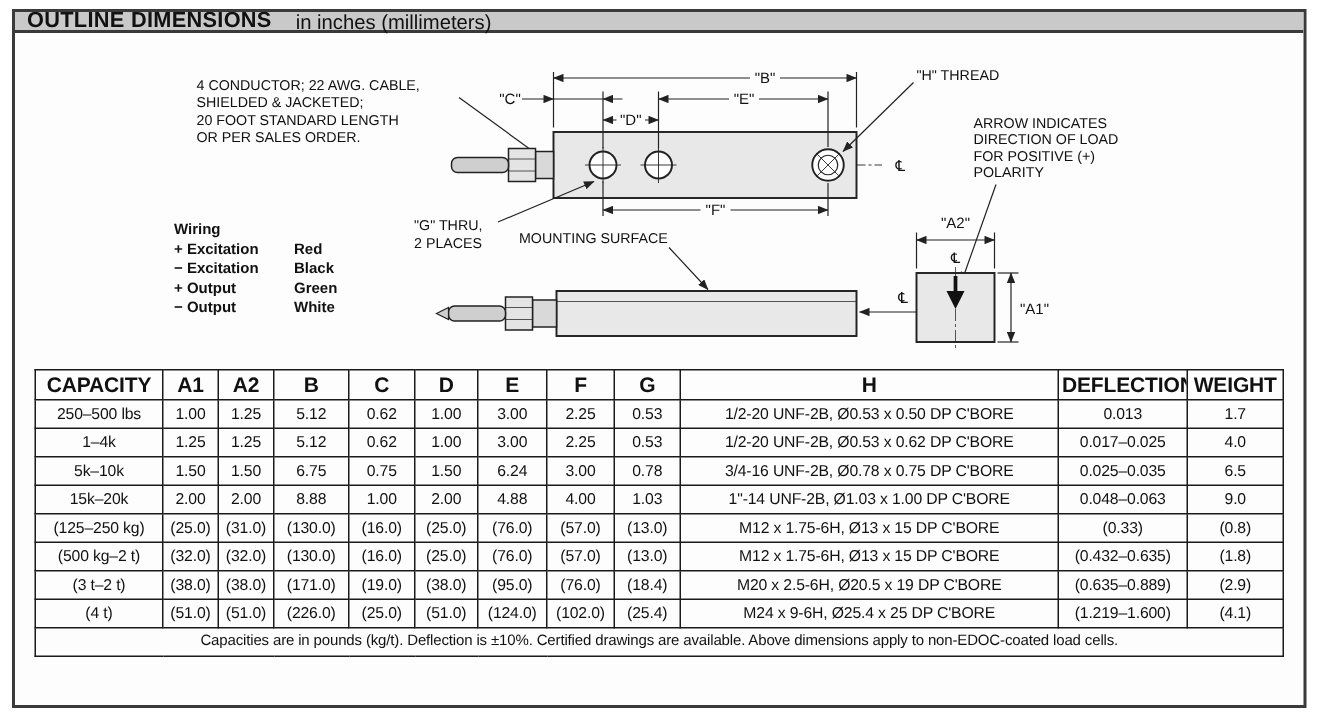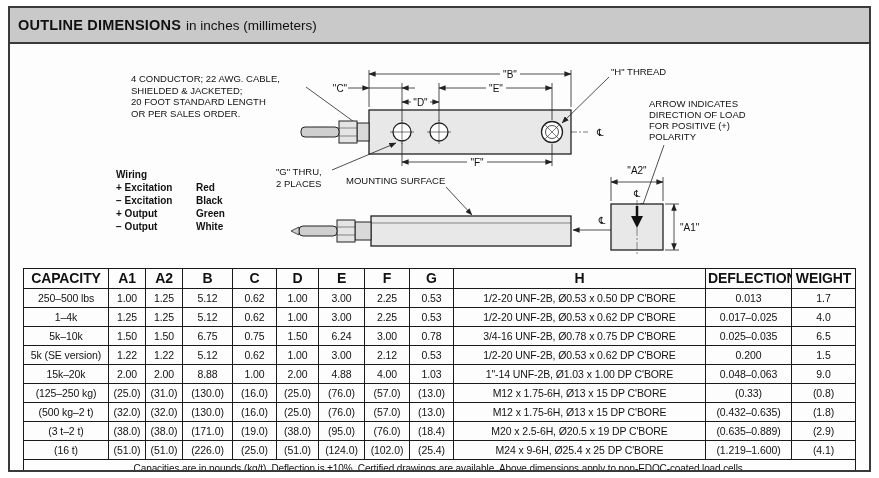--- a/index.html
+++ b/index.html
@@ -6,25 +6,25 @@
   html, body { background: #ffffff; }
   body {
     width: 879px; height: 478px; position: relative;
     font-family: "Liberation Sans", sans-serif; color: #111;
   }
   .sheet {
     position: absolute; left: 8px; top: 6px; width: 863px; height: 466px;
     border: 2px solid #3a3a3a; background: #fdfdfd; overflow: hidden;
   }
   .titlebar {
-    height: 36px; background: #c9c9c9; border-bottom: 2px solid #3a3a3a;
+    height: 14px; background: #c9c9c9; border-bottom: 2px solid #3a3a3a;
     display: flex; align-items: center; padding: 0 8px;
   }
   .titlebar .title { font-weight: bold; font-size: 14.5px; letter-spacing: .2px; }
-  .titlebar .subtitle { font-size: 13.5px; margin-left: 5px; }
+  .titlebar .subtitle { font-size: 13.5px; margin-left: 16px; }
   svg.drawing { display: block; }
   svg.drawing text { font-family: "Liberation Sans", sans-serif; fill: #111; }
   svg.drawing text.cl { font-family: "DejaVu Sans", sans-serif; }
   table.spec {
     border-collapse: collapse; table-layout: fixed; width: 823px; margin: 0 auto;
   }
   table.spec th, table.spec td {
     border: 1px solid #1a1a1a; text-align: center; white-space: nowrap;
     overflow: hidden; padding: 0 2px; height: 18px; line-height: 18px;
     font-size: 10.5px; letter-spacing: -0.1px;
@@ -236,34 +236,20 @@
           <td>0.75</td>
           <td>1.50</td>
           <td>6.24</td>
           <td>3.00</td>
           <td>0.78</td>
           <td>3/4-16 UNF-2B, Ø0.78 x 0.75 DP C'BORE</td>
           <td>0.025–0.035</td>
           <td>6.5</td>
         </tr>
         <tr>
-          <td>5k (SE version)</td>
-          <td>1.22</td>
-          <td>1.22</td>
-          <td>5.12</td>
-          <td>0.62</td>
-          <td>1.00</td>
-          <td>3.00</td>
-          <td>2.12</td>
-          <td>0.53</td>
-          <td>1/2-20 UNF-2B, Ø0.53 x 0.62 DP C'BORE</td>
-          <td>0.200</td>
-          <td>1.5</td>
-        </tr>
-        <tr>
           <td>15k–20k</td>
           <td>2.00</td>
           <td>2.00</td>
           <td>8.88</td>
           <td>1.00</td>
           <td>2.00</td>
           <td>4.88</td>
           <td>4.00</td>
           <td>1.03</td>
           <td>1"-14 UNF-2B, Ø1.03 x 1.00 DP C'BORE</td>
@@ -306,21 +292,21 @@
           <td>(19.0)</td>
           <td>(38.0)</td>
           <td>(95.0)</td>
           <td>(76.0)</td>
           <td>(18.4)</td>
           <td>M20 x 2.5-6H, Ø20.5 x 19 DP C'BORE</td>
           <td>(0.635–0.889)</td>
           <td>(2.9)</td>
         </tr>
         <tr>
-          <td>(16 t)</td>
+          <td>(4 t)</td>
           <td>(51.0)</td>
           <td>(51.0)</td>
           <td>(226.0)</td>
           <td>(25.0)</td>
           <td>(51.0)</td>
           <td>(124.0)</td>
           <td>(102.0)</td>
           <td>(25.4)</td>
           <td>M24 x 9-6H, Ø25.4 x 25 DP C'BORE</td>
           <td>(1.219–1.600)</td>

